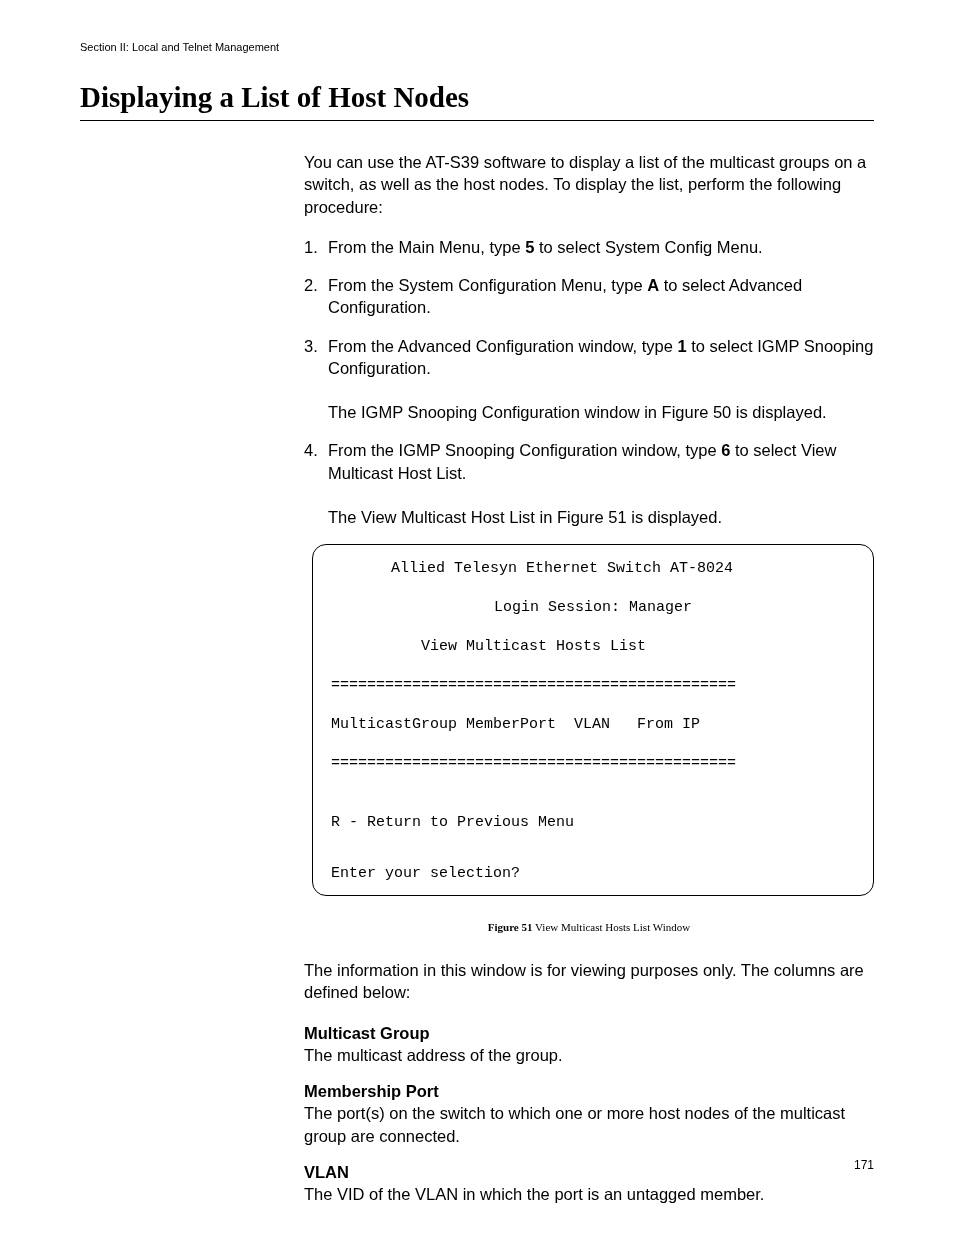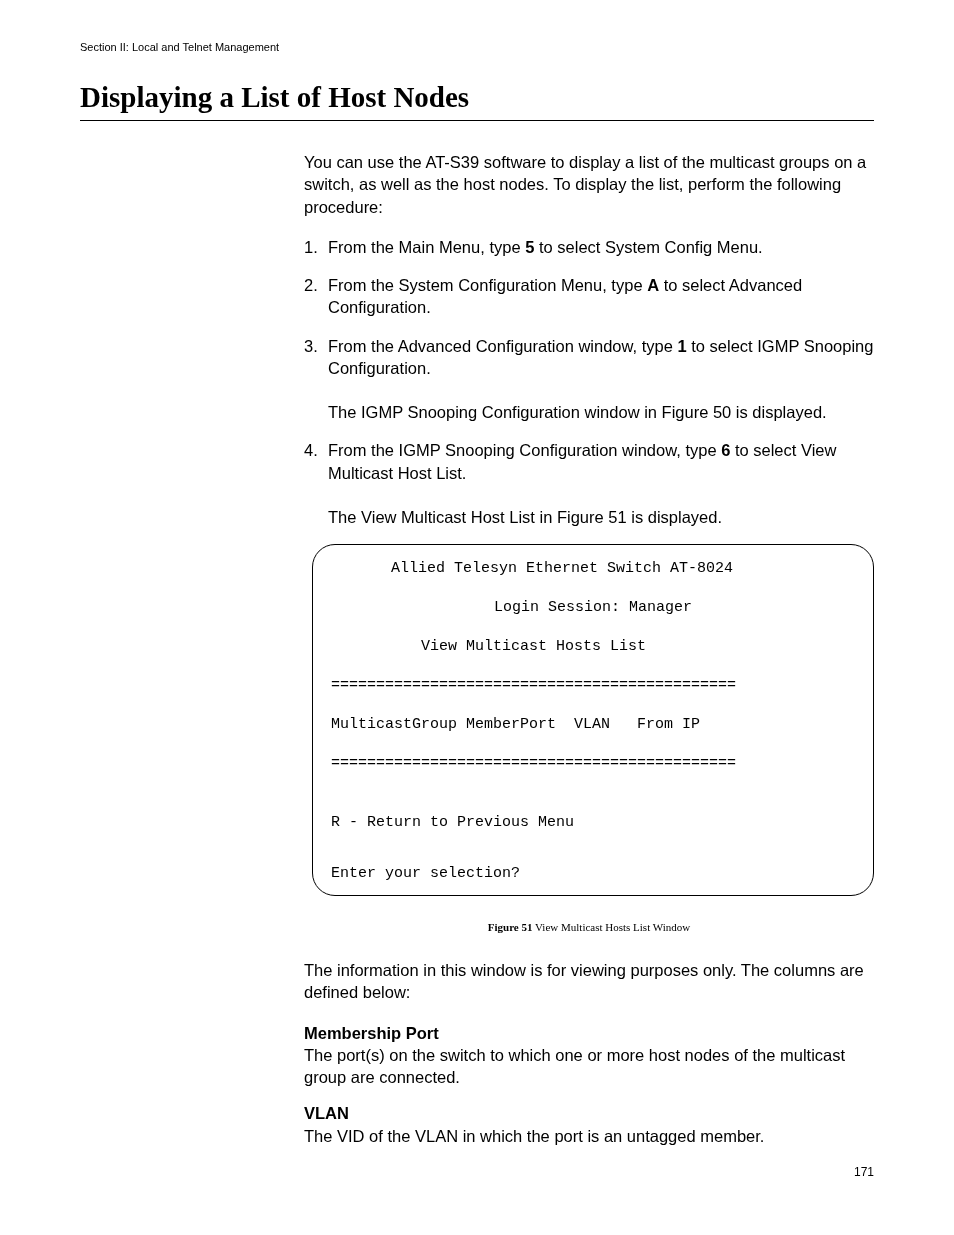--- a/index.html
+++ b/index.html
@@ -31,21 +31,21 @@
       line-height: 1.35;
     }
     .intro-para { margin-bottom: 18px; }
     .step { display: flex; margin-bottom: 16px; }
     .step-num { width: 24px; flex-shrink: 0; }
     .step-body { flex: 1; }
     .step-sub { margin-top: 22px; }
     .bold { font-weight: bold; }
     .term-box {
       border: 1.5px solid #000;
-      border-radius: 23px;
+      border-radius: 14px;
       padding: 14px 18px 12px 18px;
       margin: 10px 0 24px 8px;
       font-family: 'Courier New', Courier, monospace;
       font-size: 15px;
       line-height: 1.3;
       white-space: pre;
       overflow: hidden;
     }
     .term-line1 { text-align: left; padding-left: 60px; }
     .term-line-login { text-align: center; }
@@ -62,21 +62,21 @@
     }
     .fig-caption .fb { font-weight: bold; }
     .view-para { margin-bottom: 18px; }
     .defs { }
     .def-block { margin-bottom: 14px; }
     .def-term { font-weight: bold; }
     .def-desc { }
     .page-number {
       position: absolute;
       right: 80px;
-      bottom: 56px;
+      bottom: 63px;
       font-family: Arial, Helvetica, sans-serif;
       font-size: 12px;
     }
   </style>
 </head>
 <body>
 
 <div class="header-bar">Section II: Local and Telnet Management</div>
 
 <h1 class="main-title">Displaying a List of Host Nodes</h1>
@@ -126,20 +126,24 @@
 <div class="term-prompt">Enter your selection?</div></div>
 
   <p class="fig-caption">
     <span class="fb">Figure 51</span><span>  View Multicast Hosts List Window</span>
   </p>
 
   <p class="view-para">The information in this window is for viewing purposes only. The columns are defined below:</p>
 
   <div class="defs">
     <div class="def-block">
+      <div class="def-term">Multicast Group</div>
+      <div class="def-desc">The multicast address of the group.</div>
+    </div>
+    <div class="def-block">
       <div class="def-term">Membership Port</div>
       <div class="def-desc">The port(s) on the switch to which one or more host nodes of the multicast group are connected.</div>
     </div>
     <div class="def-block">
       <div class="def-term">VLAN</div>
       <div class="def-desc">The VID of the VLAN in which the port is an untagged member.</div>
     </div>
 
   </div>
 

